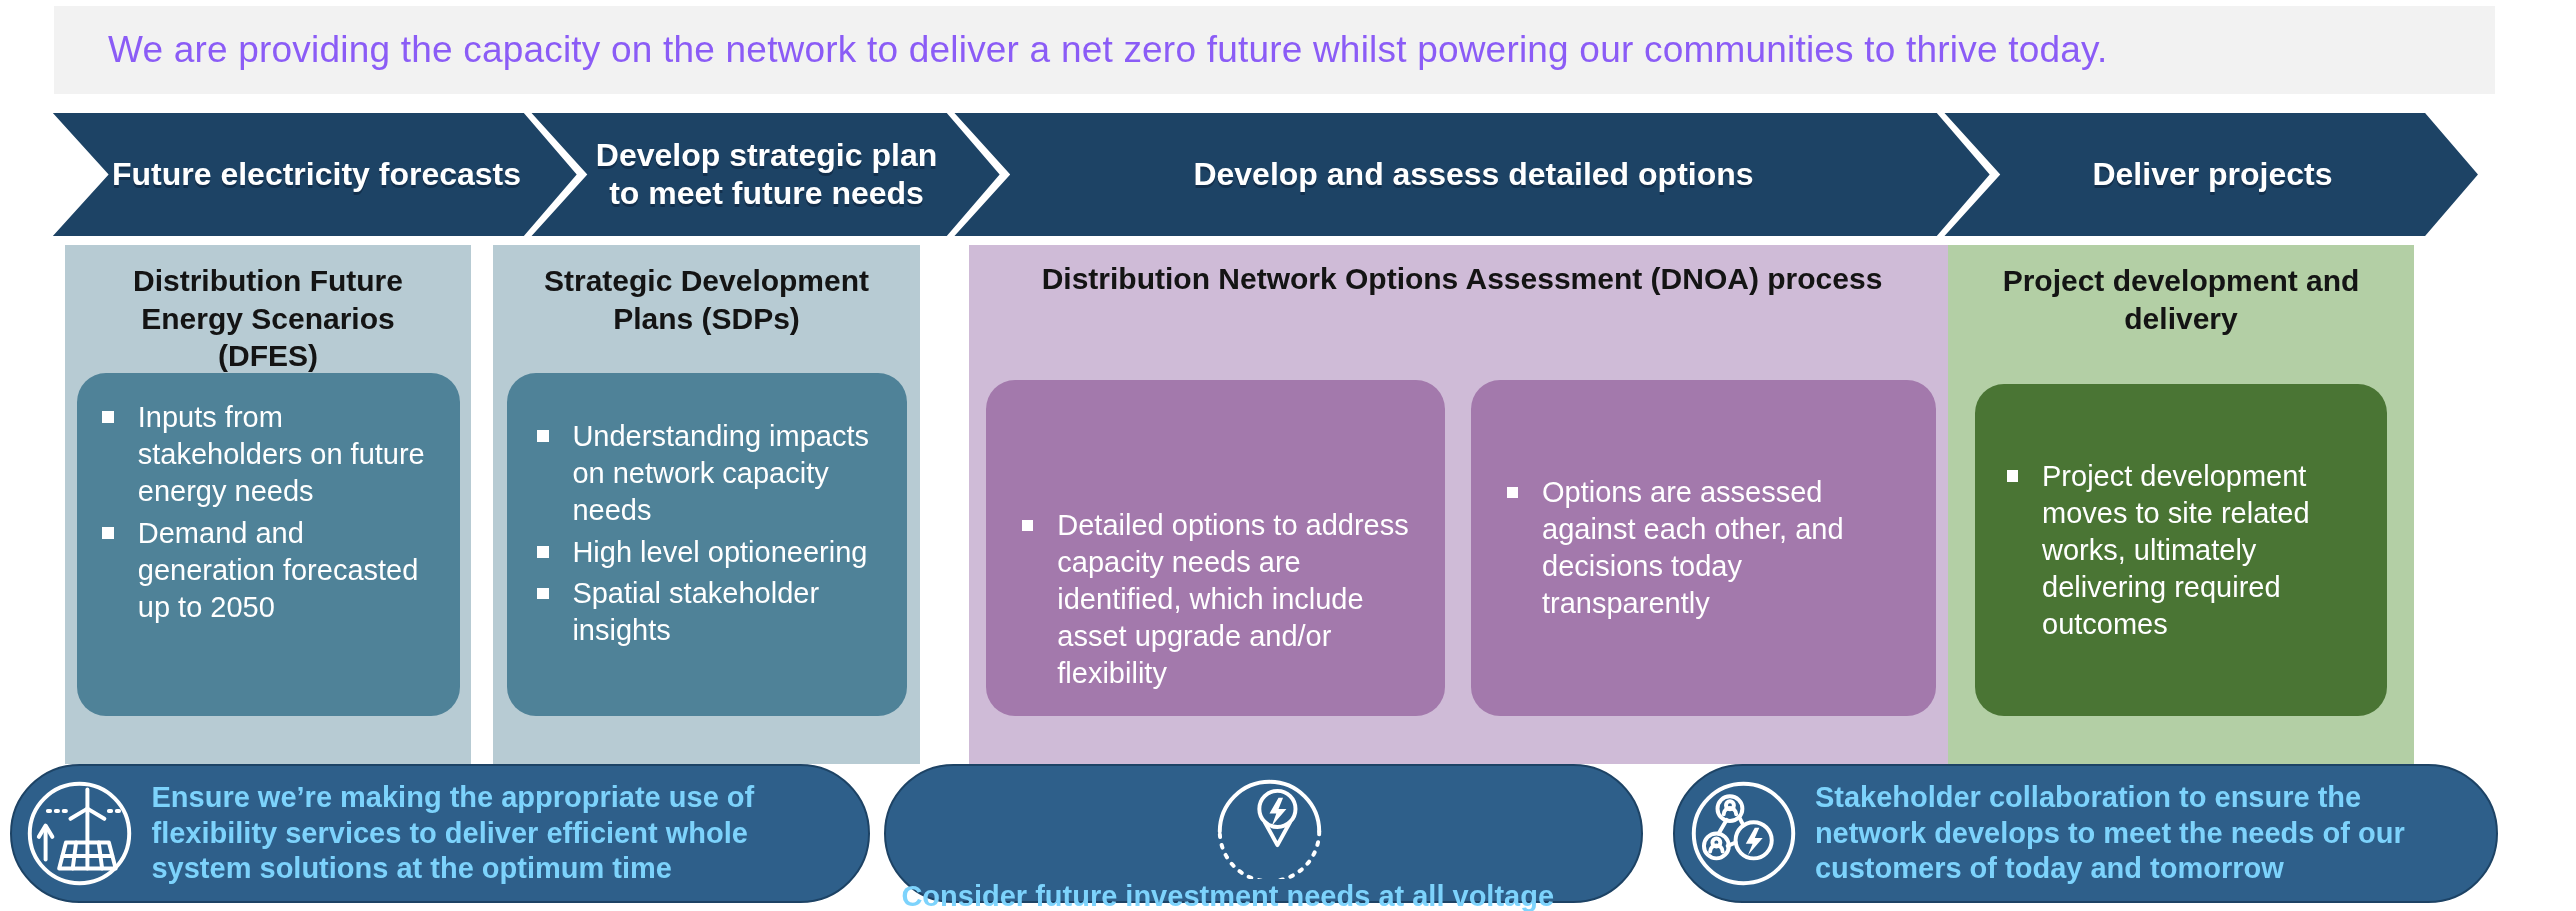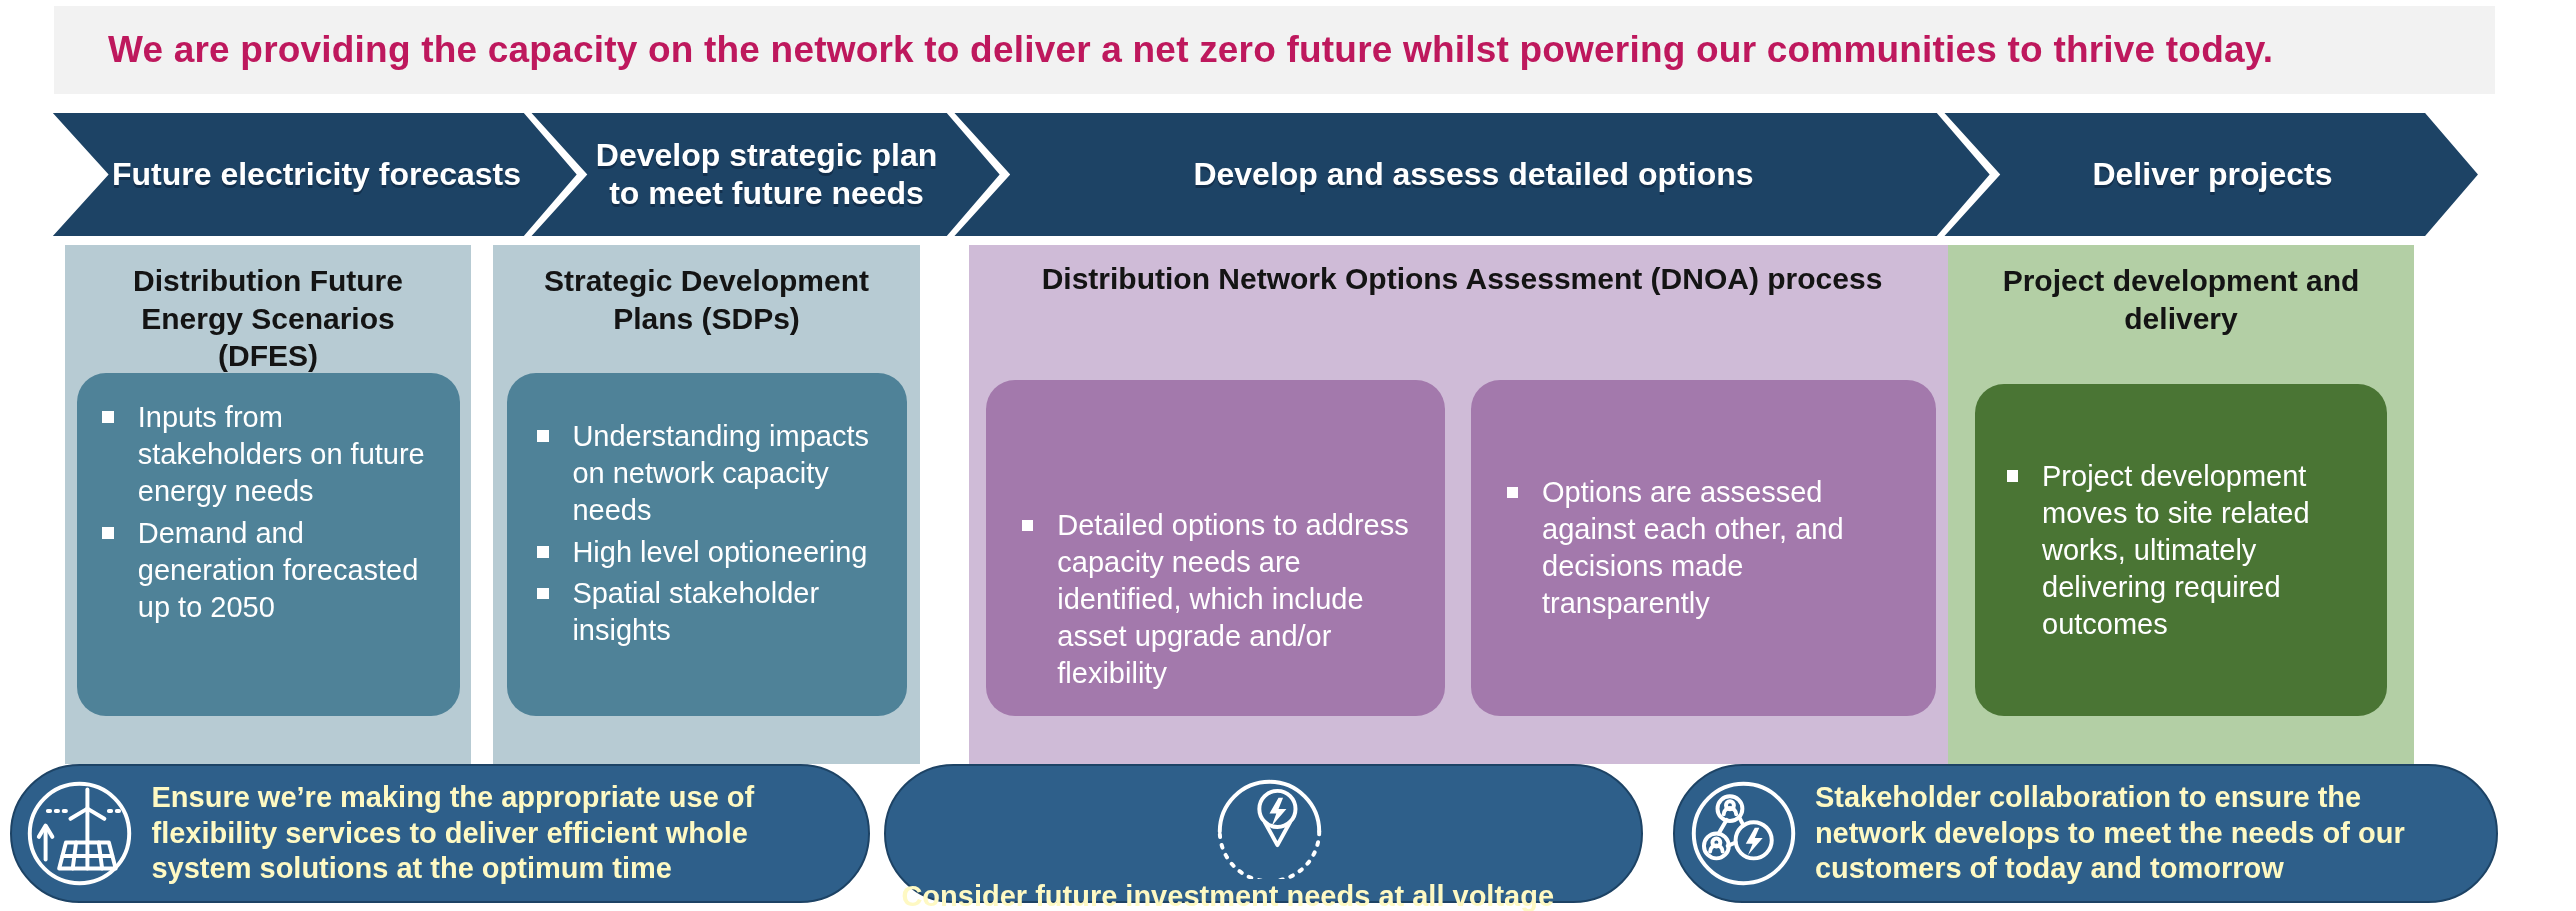--- a/index.html
+++ b/index.html
@@ -2,21 +2,21 @@
 <html><head>
 <meta charset="utf-8">
 <style>
   html,body{margin:0;padding:0;background:#ffffff;}
   body{width:2576px;height:911px;font-family:"Liberation Sans", sans-serif;}
   .stage{position:relative;width:2576px;height:911px;background:#ffffff;overflow:hidden;}
 
   
   .banner{position:absolute;left:54px;top:5.8px;width:2441px;height:88px;background:#f2f2f2;
           display:flex;align-items:center;box-sizing:border-box;padding-left:54px;}
-  .banner span{font-weight:bold;font-size:37px;color:#be185d;letter-spacing:0.2px;}
+  .banner span{font-weight:normal;font-size:37px;color:#8b5cf6;letter-spacing:0.2px;}
 
   
   .chevrons{position:absolute;left:0;top:113px;width:2576px;height:123px;}
   .chevrons polygon{fill:#1d4365;}
   .chev-label{position:absolute;top:113px;height:123px;display:flex;align-items:center;justify-content:center;
               text-align:center;color:#ffffff;font-weight:bold;font-size:32px;line-height:1.16;
               text-shadow:0 2.9px 0 rgba(8,26,48,0.45);}
   .lbl1{left:109px;width:415px;}
   .lbl2{left:587px;width:359px;}
   .lbl3{left:1010px;width:927px;}
@@ -42,21 +42,21 @@
   .col3 .boxA{left:17.3px;width:459px;top:135px;bottom:48px;display:flex;align-items:flex-end;padding:19px 33px 19px 27px;}
   .col3 .boxB{left:502px;width:465px;top:135px;bottom:48px;display:flex;align-items:center;padding:19px 33px 19px 27px;}
   .col4 .box{left:27px;right:27px;top:139px;bottom:48px;display:flex;align-items:center;padding:19px 19px 19px 23px;}
 
   .box ul{list-style:none;margin:0;padding:0;}
   .box li{position:relative;padding-left:44px;margin:4.8px 0;}
   .box li::before{content:"";position:absolute;left:8.7px;top:12.5px;width:11.5px;height:11.5px;background:#ffffff;}
 
   
   .pill{position:absolute;top:764px;height:139px;background:#2e5f8a;border:2.9px solid #1d4365;border-radius:73px;
-        box-sizing:border-box;display:flex;align-items:center;color:#fef9c3;font-weight:bold;font-size:29px;line-height:1.24;}
+        box-sizing:border-box;display:flex;align-items:center;color:#7dd3fc;font-weight:bold;font-size:29px;line-height:1.24;}
   .pill1{left:9.6px;width:860px;}
   .pill2{left:884px;width:759px;flex-direction:column;}
   .pill3{left:1673px;width:825px;}
   .pill-icon{flex:0 0 auto;width:113px;height:113px;margin-left:11.5px;}
   .pill-icon *{stroke:#ffffff;fill:none;stroke-width:3.5;stroke-linecap:round;stroke-linejoin:round;}
   .pill-icon .solid{fill:#ffffff;stroke:none;}
   .pill-text{padding:0 25px 0 15.4px;}
 </style>
 </head>
 <body>
@@ -101,21 +101,21 @@
 
   <section class="col col3">
     <h2 class="col-title">Distribution Network Options Assessment (DNOA) process</h2>
     <div class="box purple boxA">
       <ul>
         <li>Detailed options to address capacity needs are identified, which include asset upgrade and/or flexibility</li>
       </ul>
     </div>
     <div class="box purple boxB">
       <ul>
-        <li>Options are assessed against each other, and decisions made transparently</li>
+        <li>Options are assessed against each other, and decisions today transparently</li>
       </ul>
     </div>
   </section>
 
   <section class="col col4">
     <h2 class="col-title">Project development and delivery</h2>
     <div class="box green">
       <ul>
         <li>Project development moves to site related works, ultimately delivering required outcomes</li>
       </ul>

